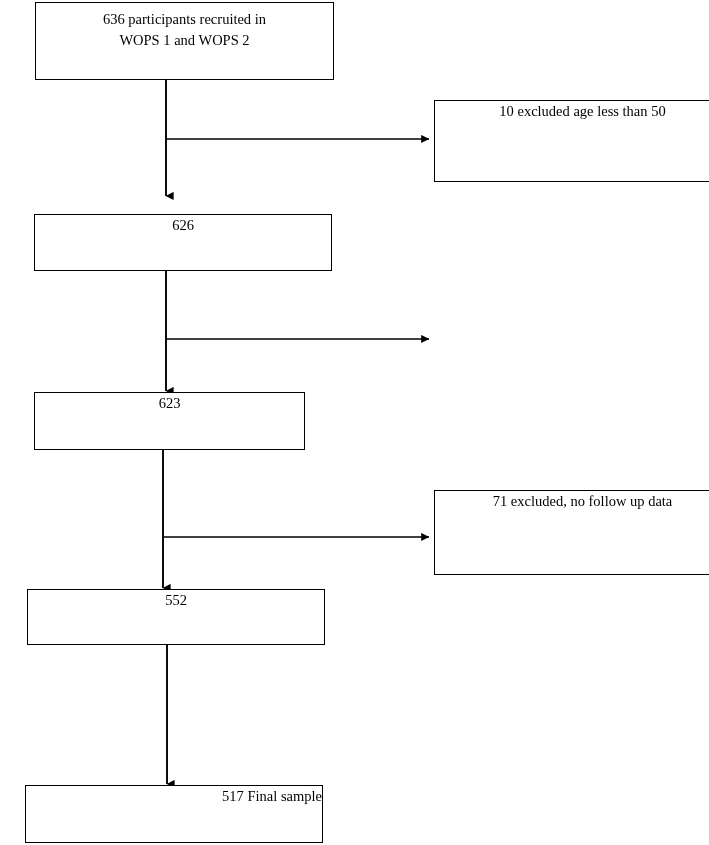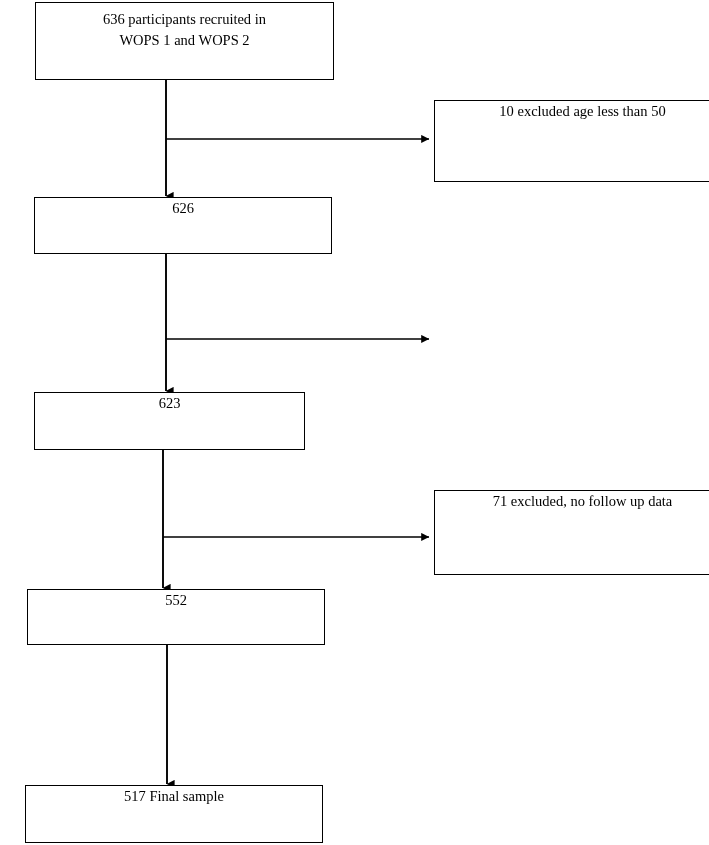--- a/index.html
+++ b/index.html
@@ -69,26 +69,26 @@
 
       <line x1="139" y1="537" x2="405" y2="537" stroke-width="1.5" marker-end="url(#arrowRight)"></line>
 
       <line x1="143" y1="645" x2="143" y2="784" marker-end="url(#arrowDown)"></line>
     </g>
   </svg>
 
   <div class="node multiline" style="left:11px; top:2px; width:299px; height:78px;">636 participants recruited in
 WOPS 1 and WOPS 2</div>
 
-  <div class="node" style="left:10px; top:197px; width:298px; height:57px;">626</div>
+  <div class="node" style="left:10px; top:214px; width:298px; height:57px;">626</div>
 
   <div class="node" style="left:10px; top:392px; width:271px; height:58px;">623</div>
 
   <div class="node" style="left:3px; top:589px; width:298px; height:56px;">552</div>
 
-  <div class="node" style="left:1px; top:785px; width:298px; height:58px;">517 Final sample</div>
+  <div class="node" style="left:1px; top:785px; width:298px; height:58px;text-align:right;">517 Final sample</div>
 
   <div class="node" style="left:410px; top:100px; width:297px; height:82px;">10 excluded age less than 50</div>
 
 
   <div class="node" style="left:410px; top:490px; width:297px; height:85px;">71 excluded, no follow up data</div>
 
 </div>
 
 </body></html>

